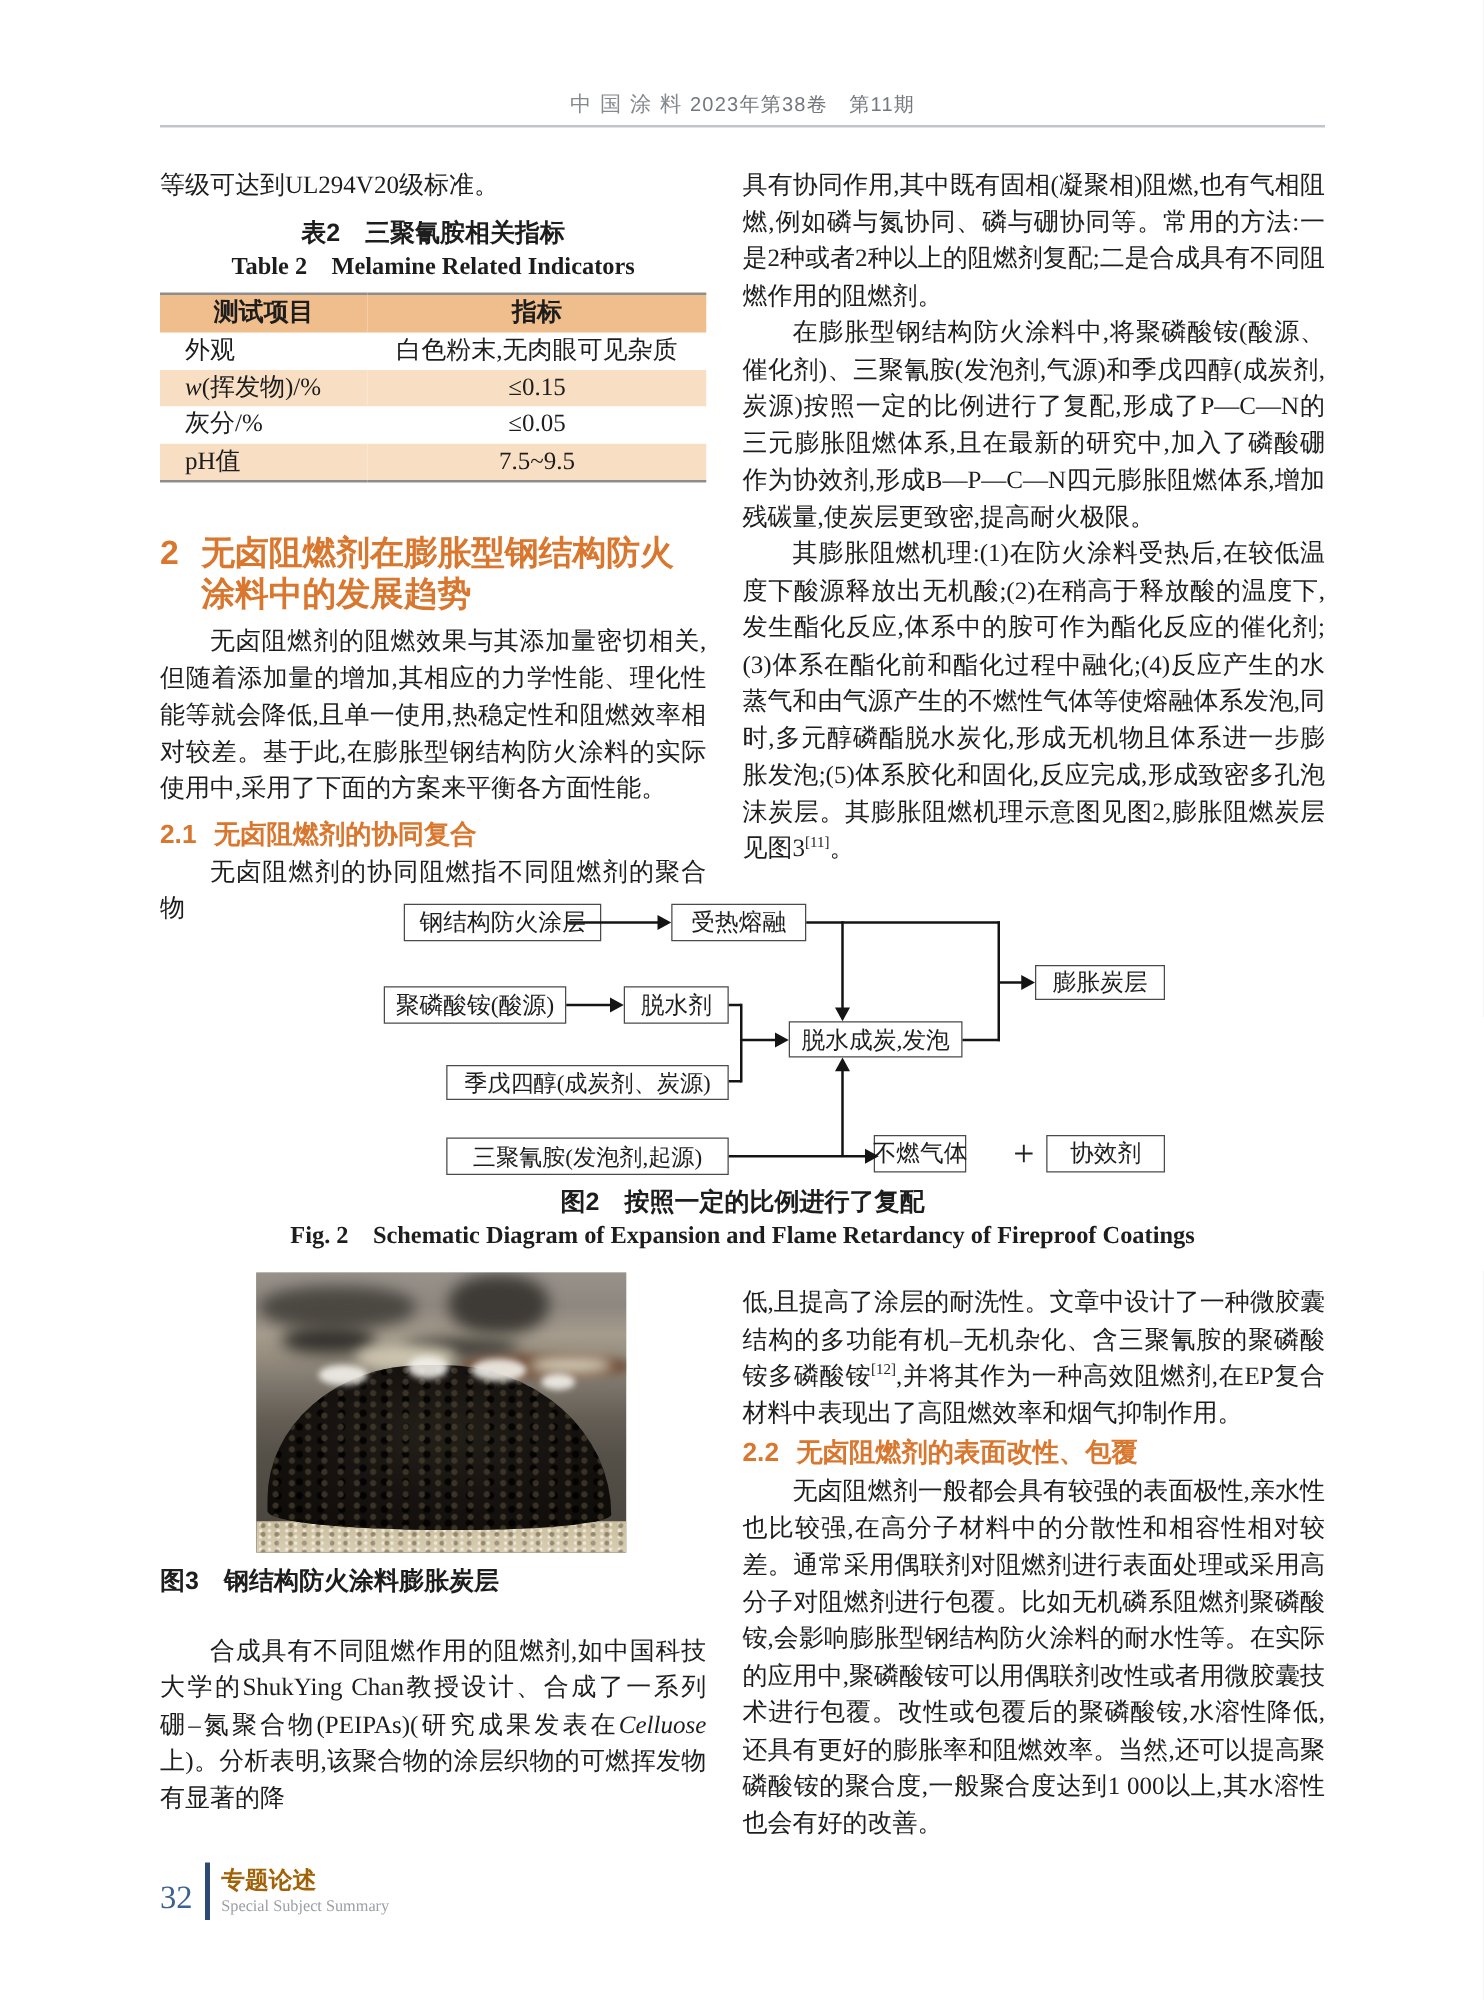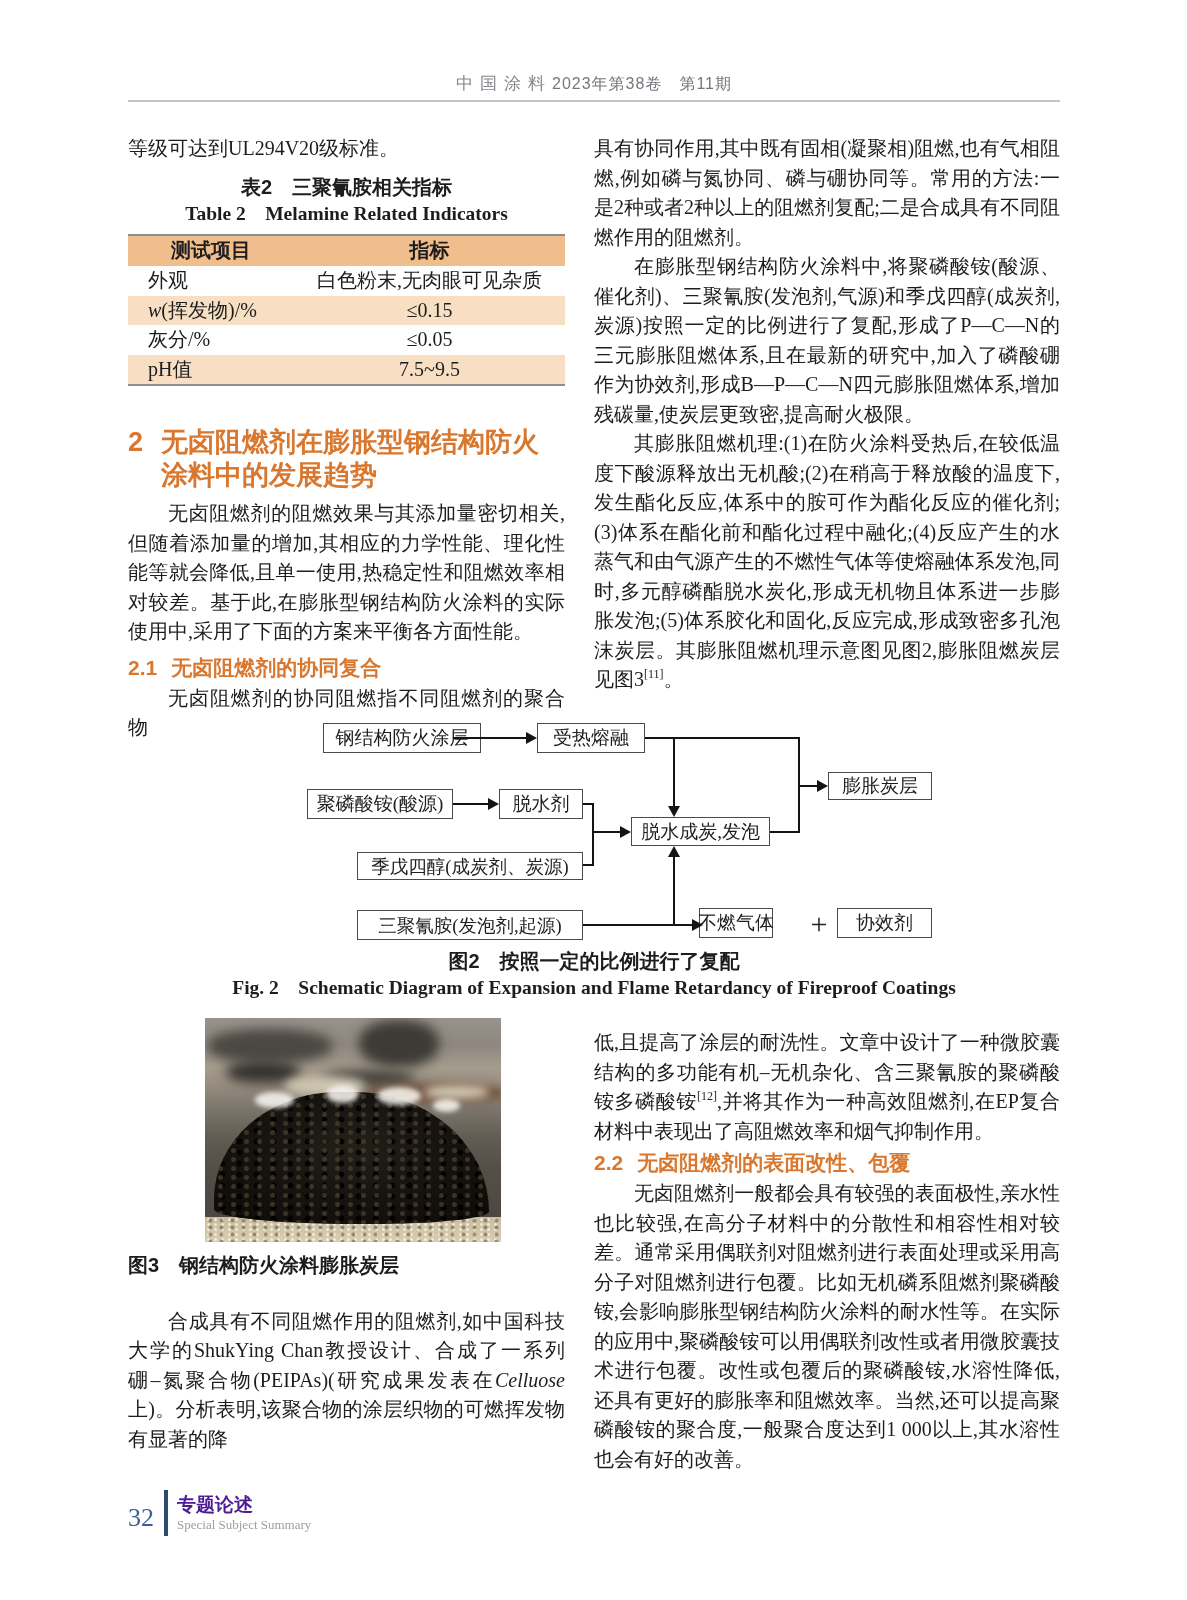--- a/index.html
+++ b/index.html
@@ -70,21 +70,21 @@
        radial-gradient(circle,rgba(0,0,0,.95) 0 2.4px,transparent 3.4px);
      background-size:13px 9px,17px 11px;}
   .frost{position:absolute;background:rgba(246,244,238,.88);border-radius:50%;filter:blur(2.5px);}
   .f3cap-cn{text-align:left;font-family:"Liberation Sans",sans-serif;font-weight:700;
             font-size:20px;margin-top:9px;}
   .f3cap-en{text-align:center;font-weight:700;font-size:19.5px;line-height:26px;margin-top:3px;}
   
   .ftr{position:absolute;left:128px;top:1490px;display:flex;align-items:center;}
   .ftr .num{font-size:26px;color:#3d6291;margin-right:10px;margin-top:10px;}
   .ftr .bar{width:4px;height:46px;background:#2c4a72;margin-right:9px;}
-  .ftr .cn{font-family:"Liberation Sans",sans-serif;font-weight:700;font-size:19px;color:#4c1d95;line-height:23px;}
+  .ftr .cn{font-family:"Liberation Sans",sans-serif;font-weight:700;font-size:19px;color:#a16207;line-height:23px;}
   .ftr .en{font-size:13px;color:#9ba0a4;line-height:17px;}
 </style>
 </head>
 <body>
 
 <div class="page">
 
   <div class="hdr">
     <span class="jn">中国涂料</span>
     <span class="iss">2023年第38卷　第11期</span>

